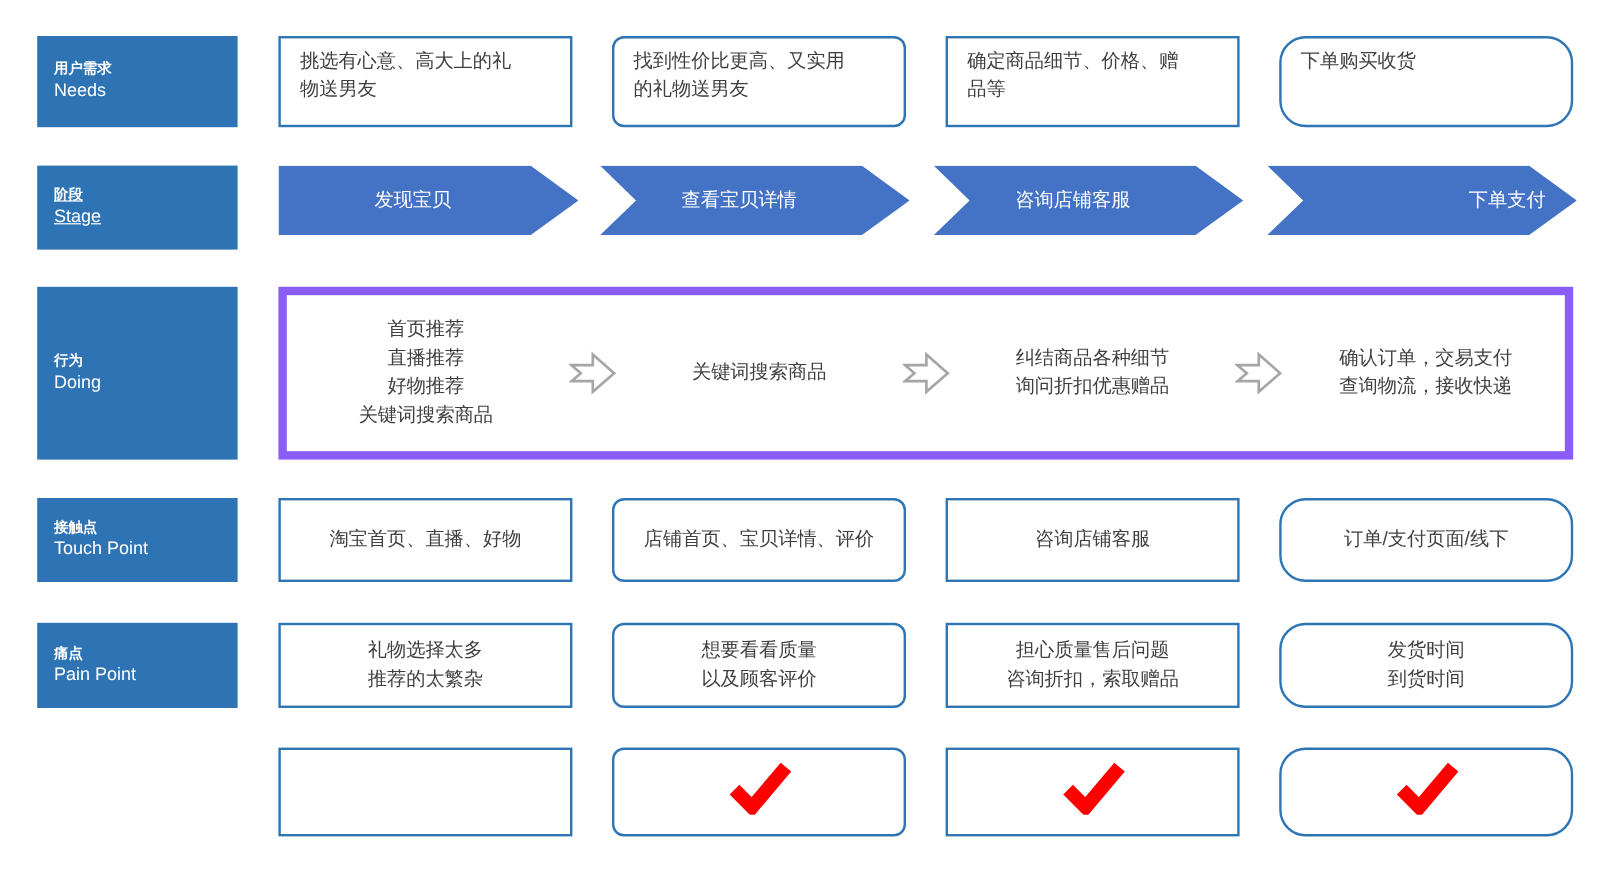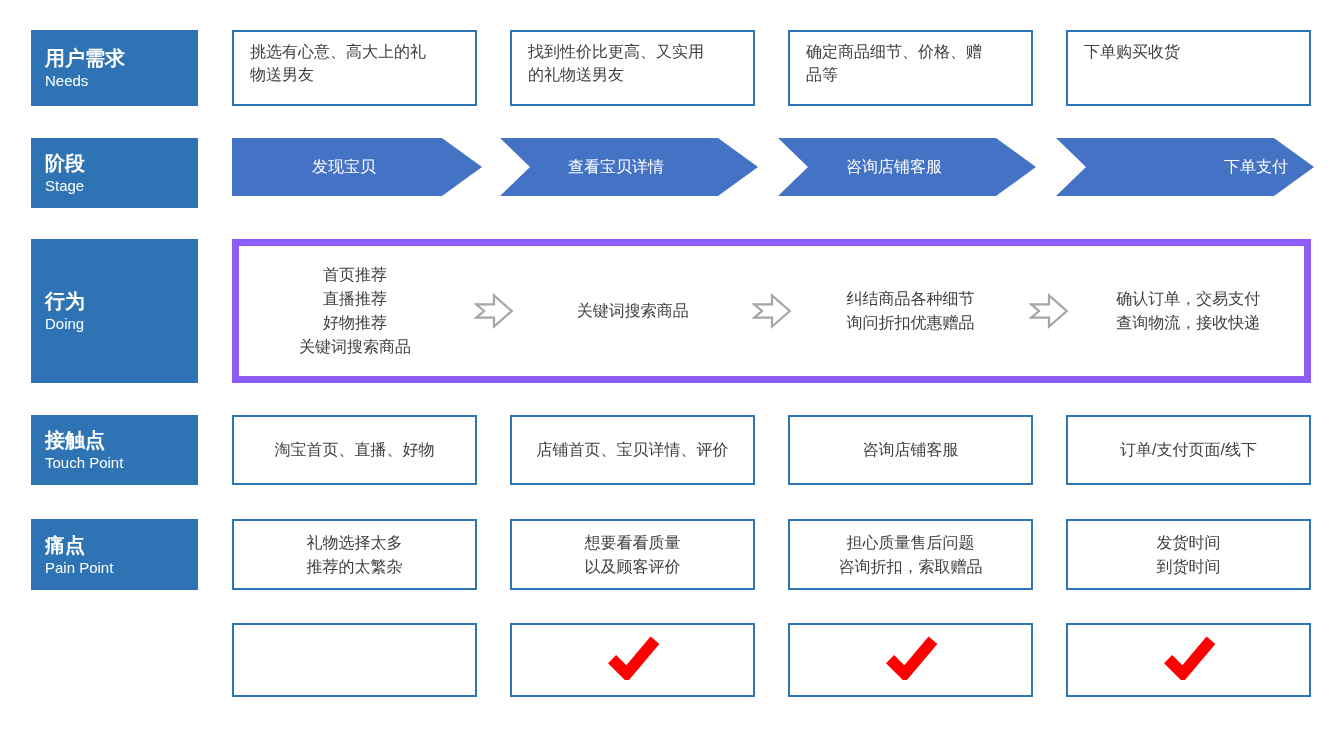--- a/index.html
+++ b/index.html
@@ -9,46 +9,46 @@
     width: 1344px;
     height: 736px;
     background: #ffffff;
     font-family: "Liberation Sans", "DejaVu Sans", sans-serif;
     color: #3f3f3f;
     overflow: hidden;
   }
 
   
   .r1 { top: 30px;  height: 76px; }
-  .r2 { top: 138px; height: 70px; }
+  .r2 { top: 138px; height: 70px; text-decoration: underline; }
   .r3 { top: 239px; height: 144px; }
   .r4 { top: 415px; height: 70px; }
   .r5 { top: 519px; height: 71px; }
   .r6 { top: 623px; height: 74px; }
 
   
   .col1 { left: 232px; }
-  .col2 { left: 510px; }
+  .col2 { left: 510px; border-radius: 10px; }
   .col3 { left: 788px; }
-  .col4 { left: 1066px; }
+  .col4 { left: 1066px; border-radius: 22px; }
 
   
   .label-box {
     position: absolute;
     left: 31px;
     width: 167px;
     background: #2e74b5;
     color: #ffffff;
     display: flex;
     flex-direction: column;
     justify-content: center;
     padding-left: 14px;
     line-height: 1.3;
   }
-  .label-zh { font-weight: bold; font-size: 20px; }
+  .label-zh { font-weight: bold; font-size: 12px; }
   .label-en { font-size: 15px; font-weight: normal; }
 
   
   .box {
     position: absolute;
     width: 245px;
     background: #ffffff;
     border: 2px solid #2e75b6;
     font-size: 16px;
     line-height: 1.45;

